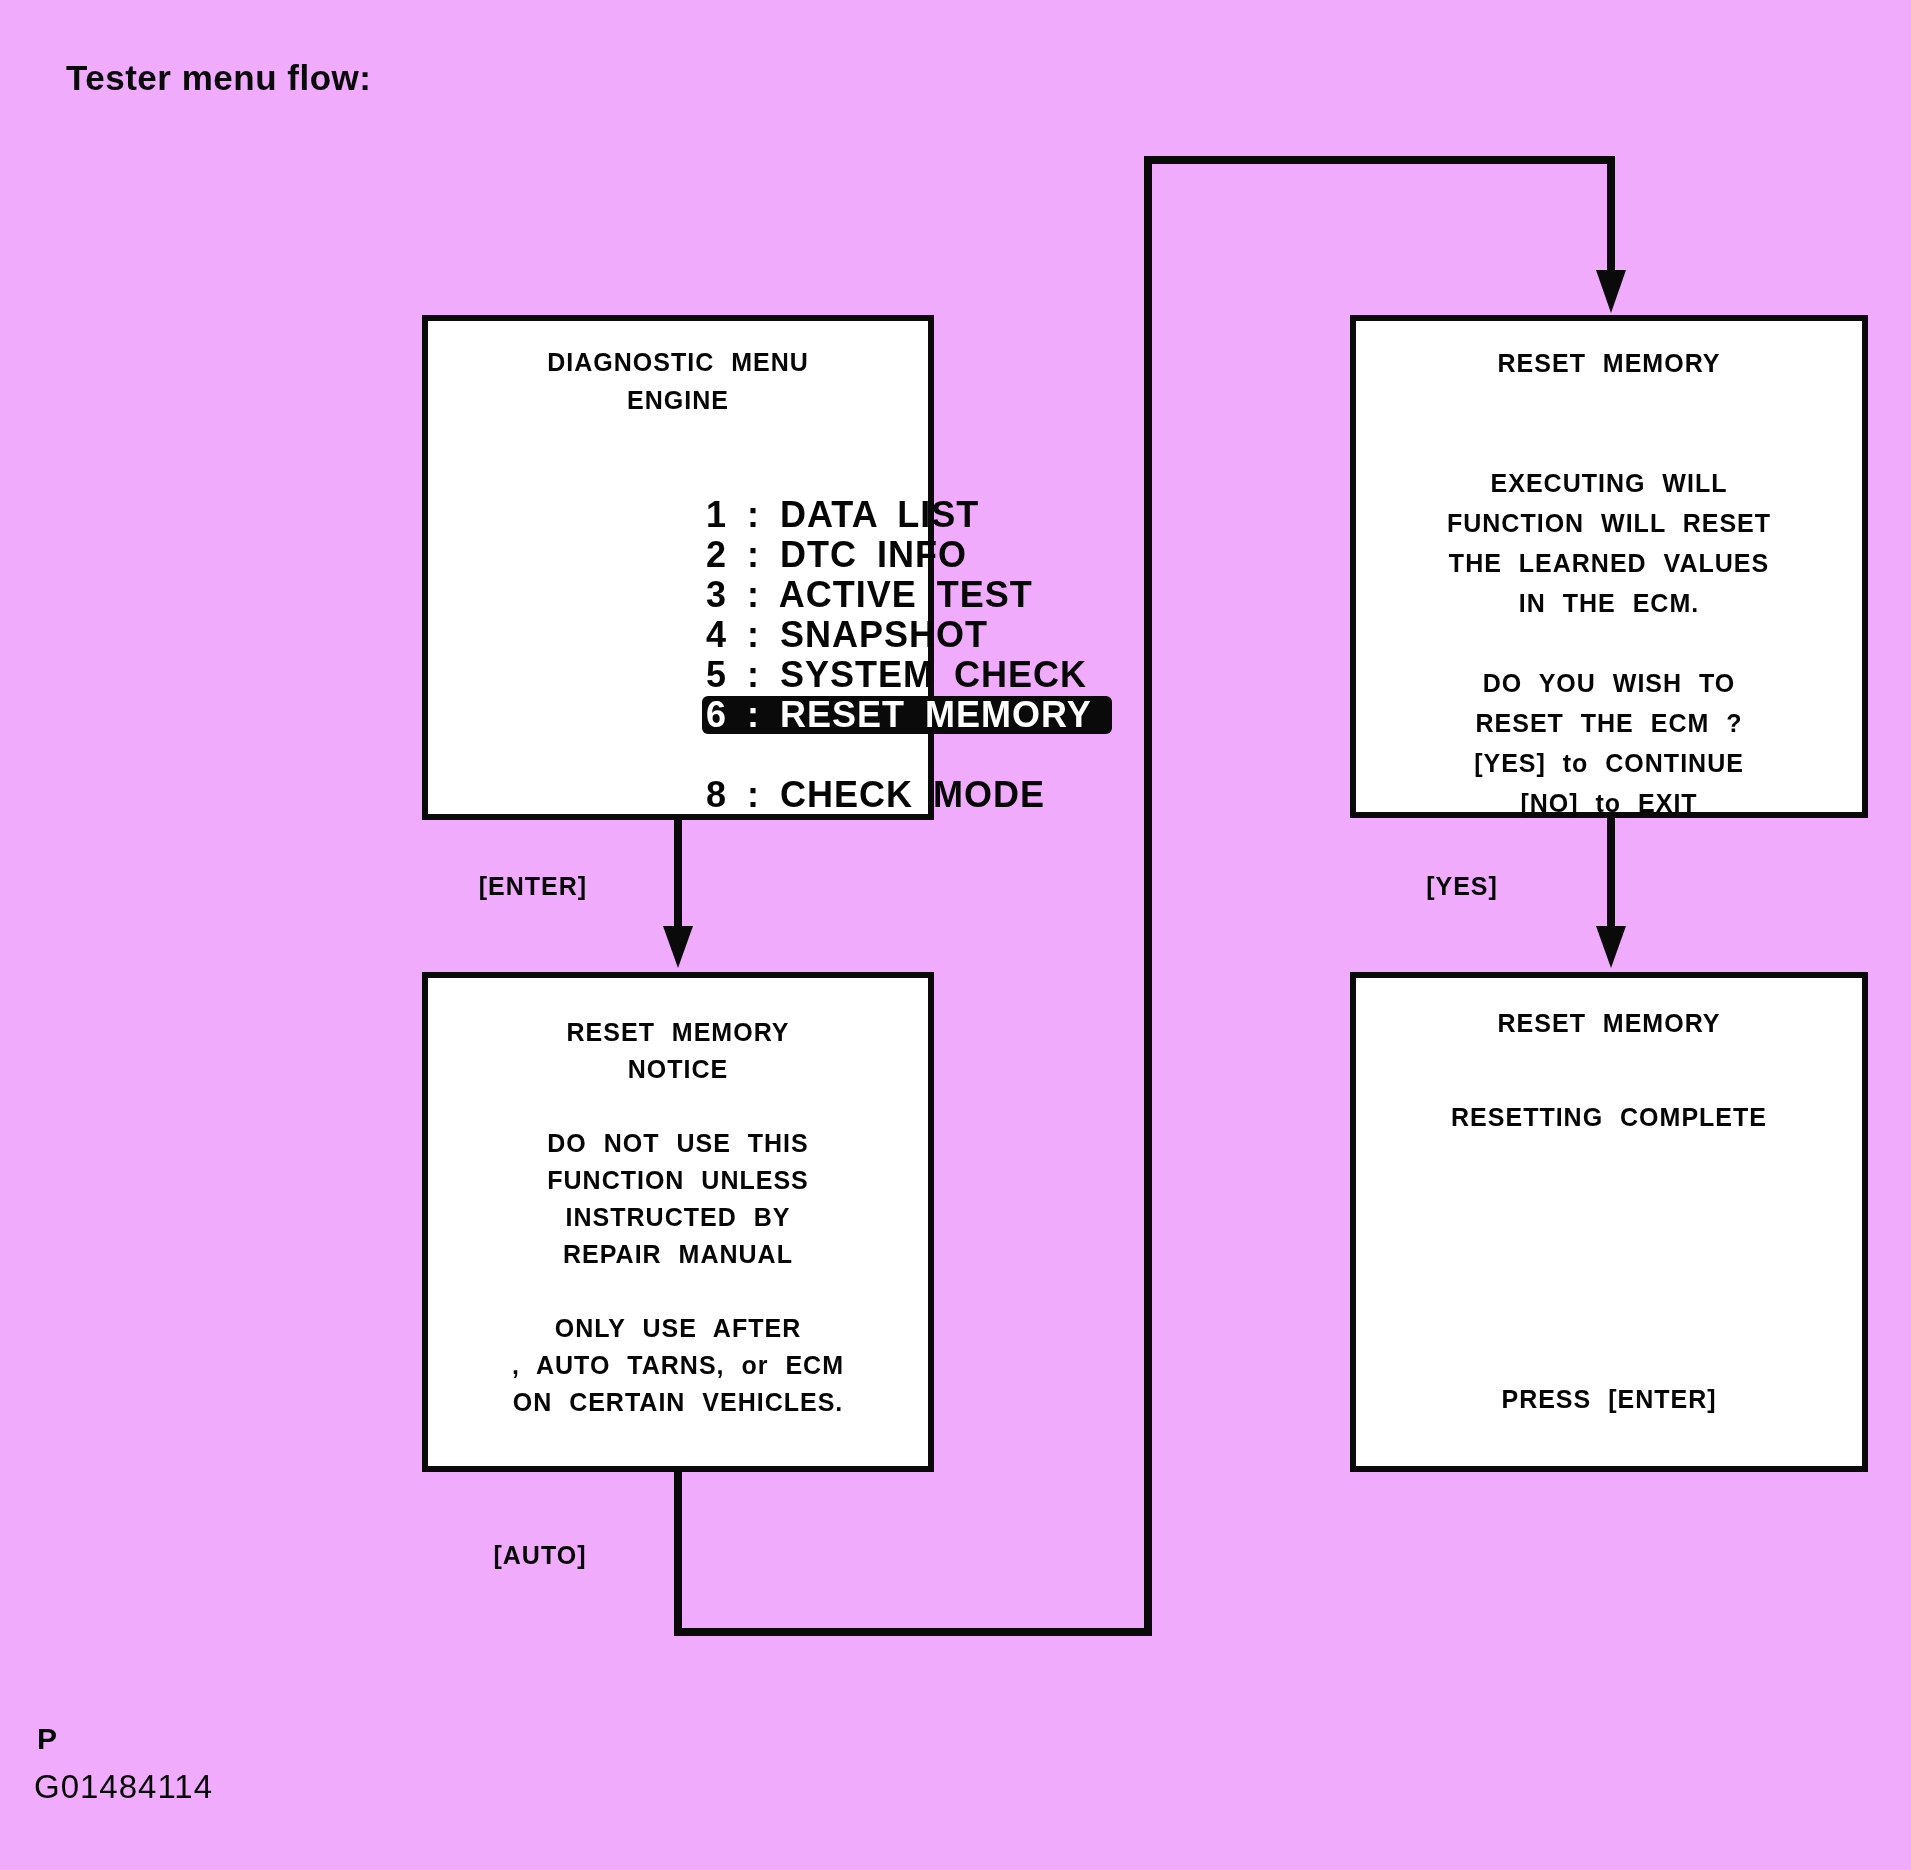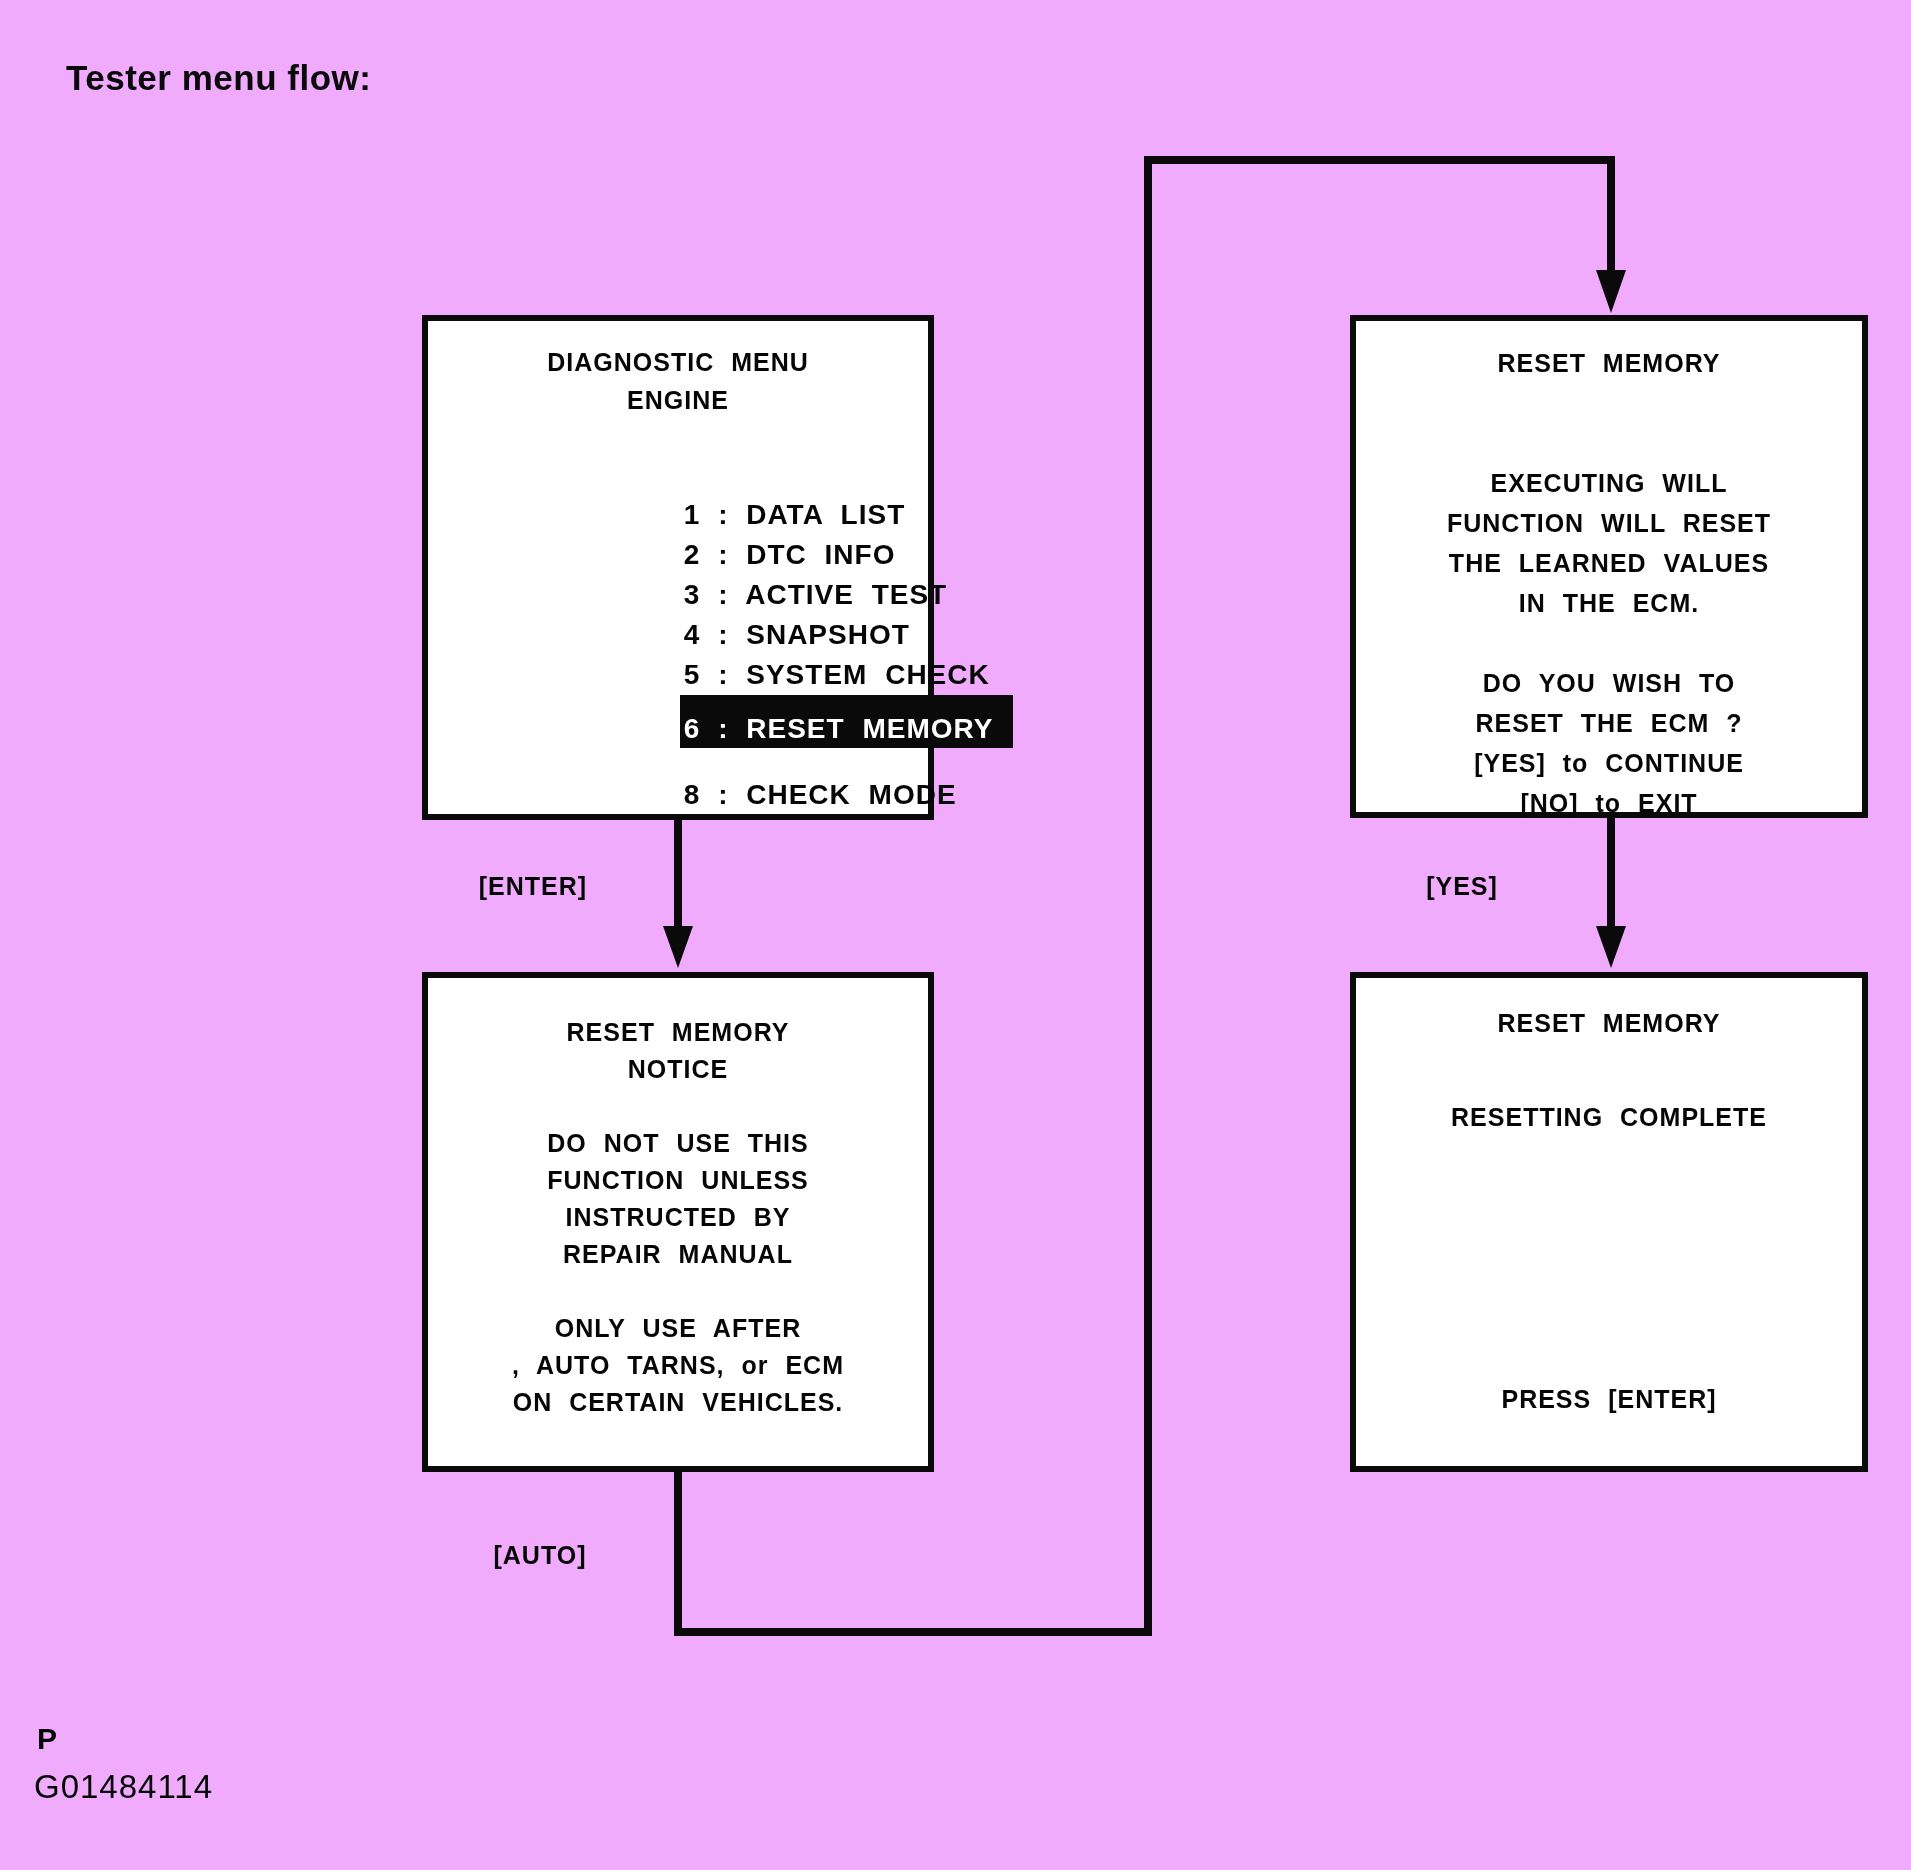--- a/index.html
+++ b/index.html
@@ -54,33 +54,34 @@
   }
   .box-a .title-lines .screen-line { --lh: 38px; }
 
   .menu-items {
     margin-top: 36px;
     padding-left: 78px;
   }
   .menu-item {
     height: 40px;
     line-height: 40px;
-    font-size: 28px;
+    font-size: 36px;
     font-weight: 700;
     letter-spacing: 1px;
     word-spacing: 9px;
     text-align: left;
     white-space: pre;
   }
   .menu-item .mi-text { display: inline-block; line-height: 36px; }
   .menu-item.highlighted .mi-text {
     background: #0a0a0a;
     color: #ffffff;
-    padding: 16px 20px 1px 4px;
+    padding: 1px 20px 1px 4px;
     margin-left: -4px;
+    border-radius: 6px;
   }
   .menu-item.spacer { visibility: hidden; }
 
   .edge-label {
     position: absolute;
     width: 200px;
     font-size: 25px;
     font-weight: 700;
     letter-spacing: 1px;
     text-align: center;

